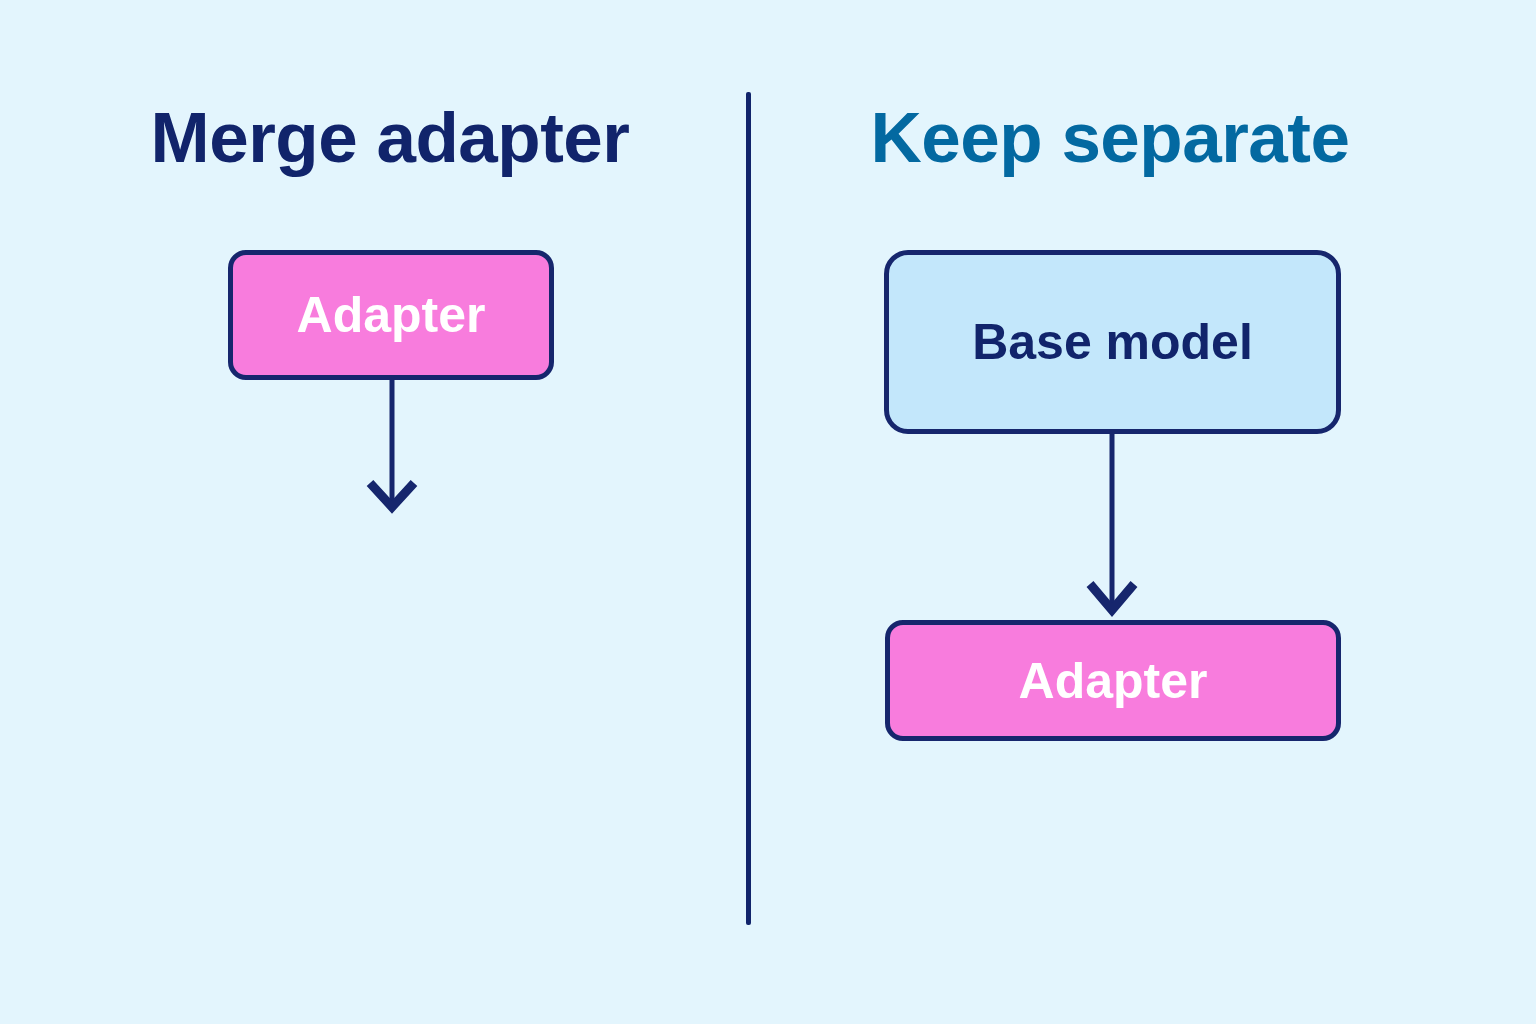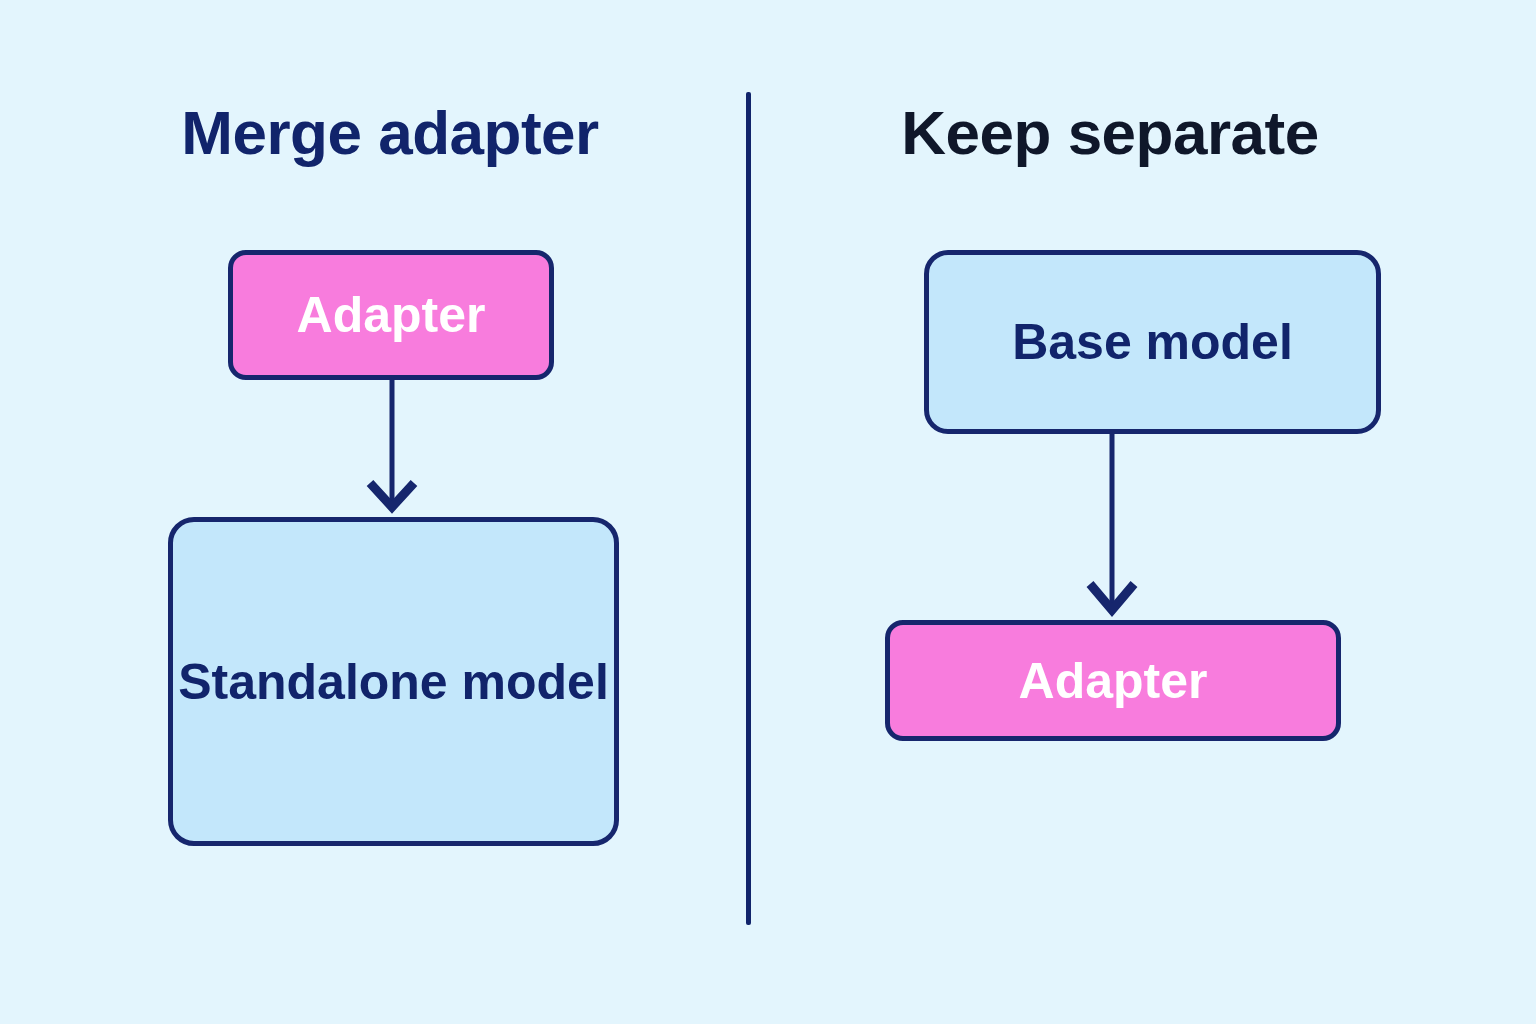--- a/index.html
+++ b/index.html
@@ -18,21 +18,21 @@
     position: absolute;
     left: 0;
     top: 0;
     width: 1536px;
     height: 1024px;
   }
 
   
   .col-title {
     position: absolute;
-    font-size: 62px;
+    font-size: 71px;
     font-weight: 700;
     color: #11246b;
     letter-spacing: -0.5px;
     line-height: 1;
     white-space: nowrap;
     text-align: center;
     transform: translateX(-50%);
   }
   #title-merge   { left: 390px;  top: 102px; }
   #title-keep    { left: 1110px; top: 102px; }
@@ -83,21 +83,20 @@
     font-size: 50px;
     border-radius: 26px;
   }
 
   
   #node-base {
     left: 884px; top: 250px;
     width: 457px; height: 184px;
     font-size: 50px;
     border-radius: 24px;
-    margin-left: 40px;
   }
   #node-adapter-right {
     left: 885px; top: 620px;
     width: 456px; height: 121px;
     font-size: 50px;
     border-radius: 18px;
   }
 
   
   .arrow {
@@ -116,27 +115,24 @@
 
   <div id="node-adapter-left" class="node pink" style="background: rgb(248, 124, 221); color: rgb(255, 255, 255); border-color: rgb(22, 38, 109);">
     <span>Adapter</span>
   </div>
 
   <svg id="arrow-left" class="arrow" width="80" height="145" viewBox="0 0 80 145">
     <line x1="40" y1="0" x2="40" y2="130" stroke="#16266d" stroke-width="5"></line>
     <polyline points="18,108 40,132 62,108" fill="none" stroke="#16266d" stroke-width="9" stroke-linecap="butt" stroke-linejoin="miter"></polyline>
   </svg>
 
-  <div id="node-standalone" class="node blue" style="background: rgb(195, 231, 251); color: rgb(17, 36, 107); border-color: rgb(22, 38, 109);">
-    <span>Standalone model</span>
-  </div>
 
   <div id="divider" style="background: rgb(17, 36, 107);"></div>
 
-  <div id="title-keep" class="col-title" style="color: #0f172a;">Keep separate</div>
+  <div id="title-keep" class="col-title" style="color: #0369a1;">Keep separate</div>
 
   <div id="node-base" class="node blue" style="background: rgb(195, 231, 251); color: rgb(17, 36, 107); border-color: rgb(22, 38, 109);">
     <span>Base model</span>
   </div>
 
   <svg id="arrow-right" class="arrow" width="80" height="195" viewBox="0 0 80 195">
     <line x1="40" y1="0" x2="40" y2="178" stroke="#16266d" stroke-width="5"></line>
     <polyline points="18,154 40,180 62,154" fill="none" stroke="#16266d" stroke-width="9" stroke-linecap="butt" stroke-linejoin="miter"></polyline>
   </svg>
 

